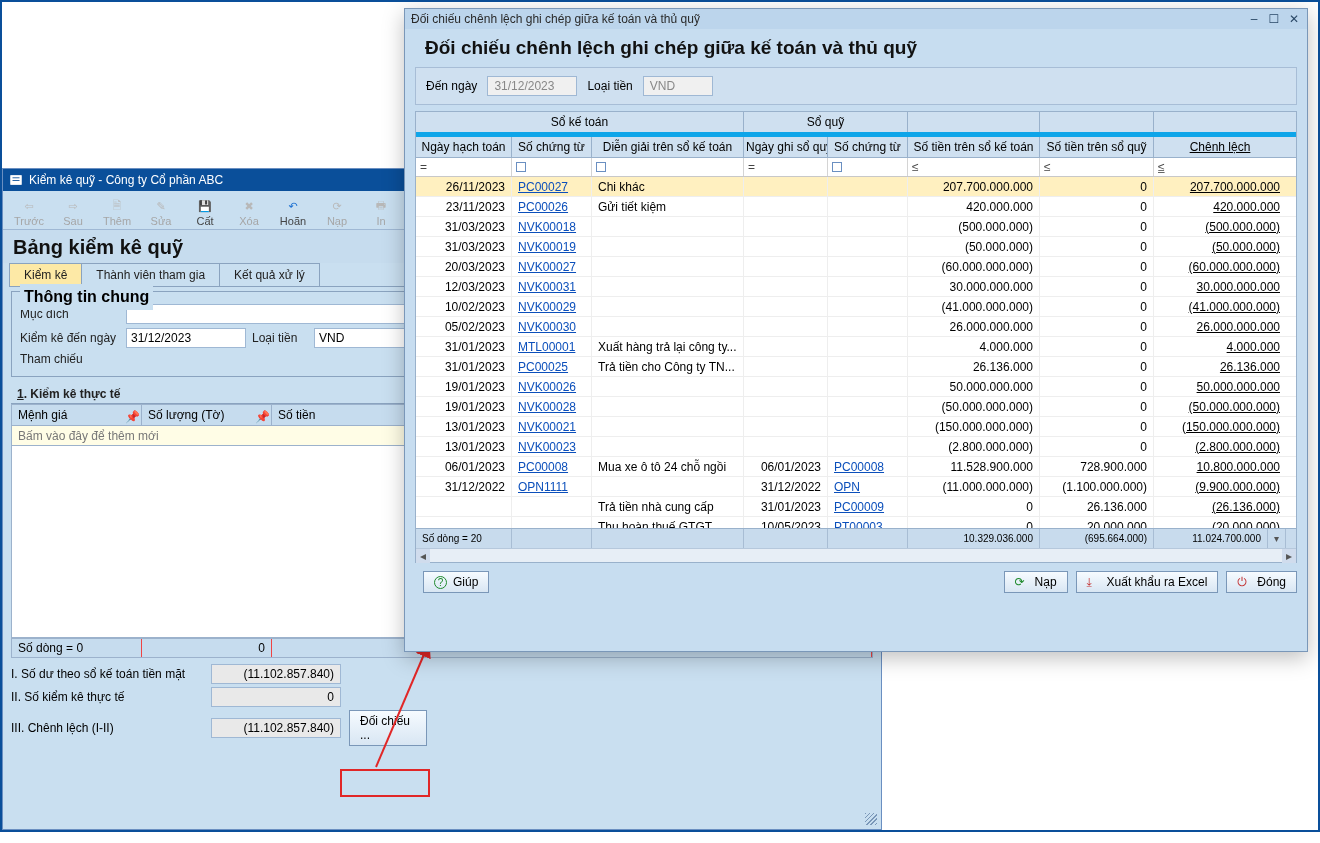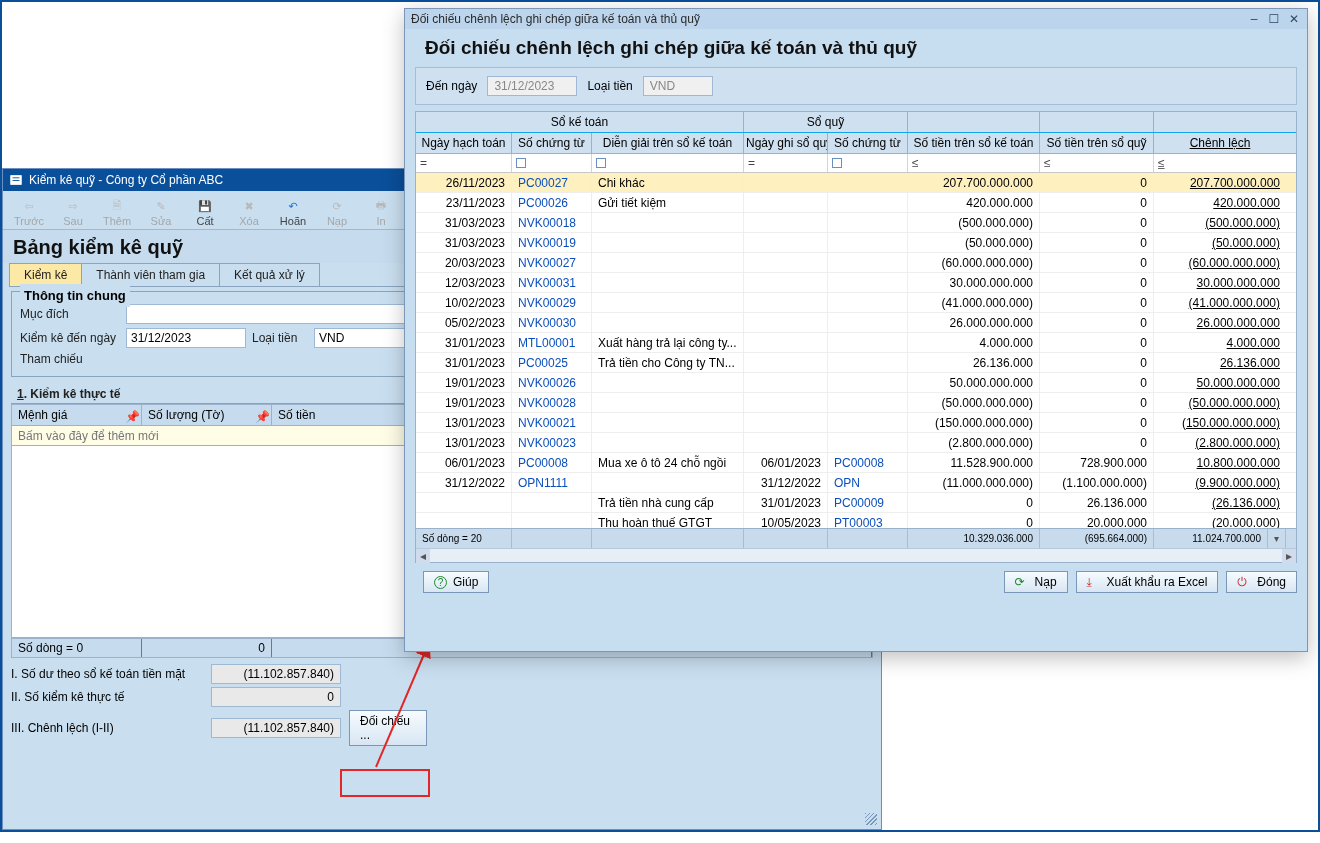--- a/index.html
+++ b/index.html
@@ -18,21 +18,21 @@
 .tool-btn.disabled { color: #a6a6a6; }
 .tool-btn.disabled .ico { color: #b8b8b8; }
 
 .bg-heading { font-size: 20px; font-weight: bold; color: #111; padding: 6px 10px 4px 10px; background: #c6dcee; }
 
 .tabstrip { display: flex; border-bottom: 1px solid #8aa3bf; margin: 0 6px; background: #c9dff0; }
 .tab { padding: 4px 14px; border: 1px solid #8aa3bf; border-bottom: none; background: #c9dff0; margin-right: -1px; color: #222; cursor: pointer; }
 .tab.active { background: #fde9a6; font-weight: normal; }
 
 .fieldset { margin: 4px 8px; border: 1px solid #8aa3bf; border-radius: 0; position: relative; padding: 8px 8px 6px 8px; background: #c9dff0; }
-.fieldset .legend { position: absolute; top: -8px; left: 8px; background: #c9dff0; padding: 4px 4px; font-weight: bold; font-size: 13px; }
+.fieldset .legend { position: absolute; top: -8px; left: 8px; background: #c9dff0; padding: 4px 4px; font-weight: bold; font-size: 16px; }
 
 .form-row { display: flex; align-items: center; margin: 4px 0; gap: 6px; font-size: 12px; }
 .form-row label { min-width: 100px; color: #222; }
 .form-row .input { flex: 1; height: 20px; background: #fff; border: 1px solid #9fb8d4; padding: 2px 4px; }
 .form-row .input.short { flex: 0 0 120px; }
 .form-row .input.med { flex: 0 0 100px; }
 
 .section-hdr { margin: 8px 8px 0 8px; padding: 2px 6px; font-weight: bold; color: #222; border-bottom: 1px solid #8aa3bf; }
 .section-hdr .u { text-decoration: underline; }
 
@@ -59,35 +59,35 @@
 .dialog .dtitle .spacer { flex: 1; }
 .winbtn { width: 14px; height: 14px; margin-left: 6px; color: #2a4866; cursor: pointer; display: inline-flex; align-items: center; justify-content: center; }
 
 .d-heading { font-size: 19px; font-weight: bold; color: #111; padding: 8px 14px 2px 20px; }
 
 .filterbar { margin: 6px 10px; padding: 8px 10px; border: 1px solid #a7bdd6; background: #cfe0f0; display: flex; align-items: center; gap: 10px; }
 .filterbar label { font-size: 12px; }
 .filterbar .input { height: 20px; background: #f0f0f0; border: 1px solid #9fb8d4; padding: 2px 6px; color: #888; }
 
 .grid2-wrap { margin: 0 10px; border: 1px solid #99b1cb; background: #fff; display: flex; flex-direction: column; height: 452px; }
-.grid2-head1 { display: flex; background: #cfe0f0; border-bottom: 1px solid #0ea5e9; }
+.grid2-head1 { display: flex; background: #cfe0f0; border-bottom: 5px solid #0ea5e9; }
 .grid2-head1 .hc { border-right: 1px solid #99b1cb; text-align: center; padding: 3px 0; font-size: 12px; }
 .grid2-head2 { display: flex; background: #cfe0f0; border-bottom: 1px solid #99b1cb; }
 .grid2-head2 .hc { border-right: 1px solid #99b1cb; text-align: center; padding: 3px 2px; font-size: 12px; white-space: nowrap; overflow: hidden; }
 .grid2-filter { display: flex; background: #fff; border-bottom: 1px solid #c8c8c8; }
 .grid2-filter .hc { border-right: 1px solid #d4d4d4; padding: 2px 4px; font-size: 12px; color: #666; display: flex; align-items: center; }
 .chk { width:10px; height:10px; border:1px solid #6a8fc1; display:inline-block; }
 .le { color:#444; }
 
 .grid2-body { flex: 1; overflow: hidden; }
 .grid2-row { display: flex; border-bottom: 1px solid #eee; height: 20px; align-items: center; }
 .grid2-row.sel { background: #fff0c0; }
 .grid2-row .c { border-right: 1px solid #eee; padding: 0 6px; font-size: 12px; white-space: nowrap; overflow: hidden; text-overflow: ellipsis; height: 100%; display: flex; align-items: center; }
 .grid2-row .r { justify-content: flex-end; }
-.grid2-row a { color: #0b4fbb; cursor: pointer; }
+.grid2-row a { color: #0b4fbb; text-decoration: underline; cursor: pointer; }
 
 .c1 { width: 96px; } .c2 { width: 80px; } .c3 { width: 152px; } .c4 { width: 84px; } .c5 { width: 80px; } .c6 { width: 132px; } .c7 { width: 114px; } .c8 { width: 132px; text-decoration: underline; }
 
 .grid2-sumrow { display: flex; background: #c8dbed; border-top: 1px solid #99b1cb; height: 20px; font-size: 10px; }
 .grid2-sumrow .c { border-right: 1px solid #a8bdd4; padding: 0 6px; display: flex; align-items: center; }
 .grid2-sumrow .r { justify-content: flex-end; }
 .grid2-sumrow .vbar { width: 18px; border-right: 1px solid #a8bdd4; display:flex; align-items:center; justify-content:center; color:#555; }
 
 .hscroll { height: 14px; background: #e7eef6; border-top: 1px solid #b6c8dc; position: relative; }
 .hscroll .larr, .hscroll .rarr { position: absolute; top: 0; width: 14px; height: 14px; background: #d0dced; display:flex;align-items:center;justify-content:center; color:#555; }

